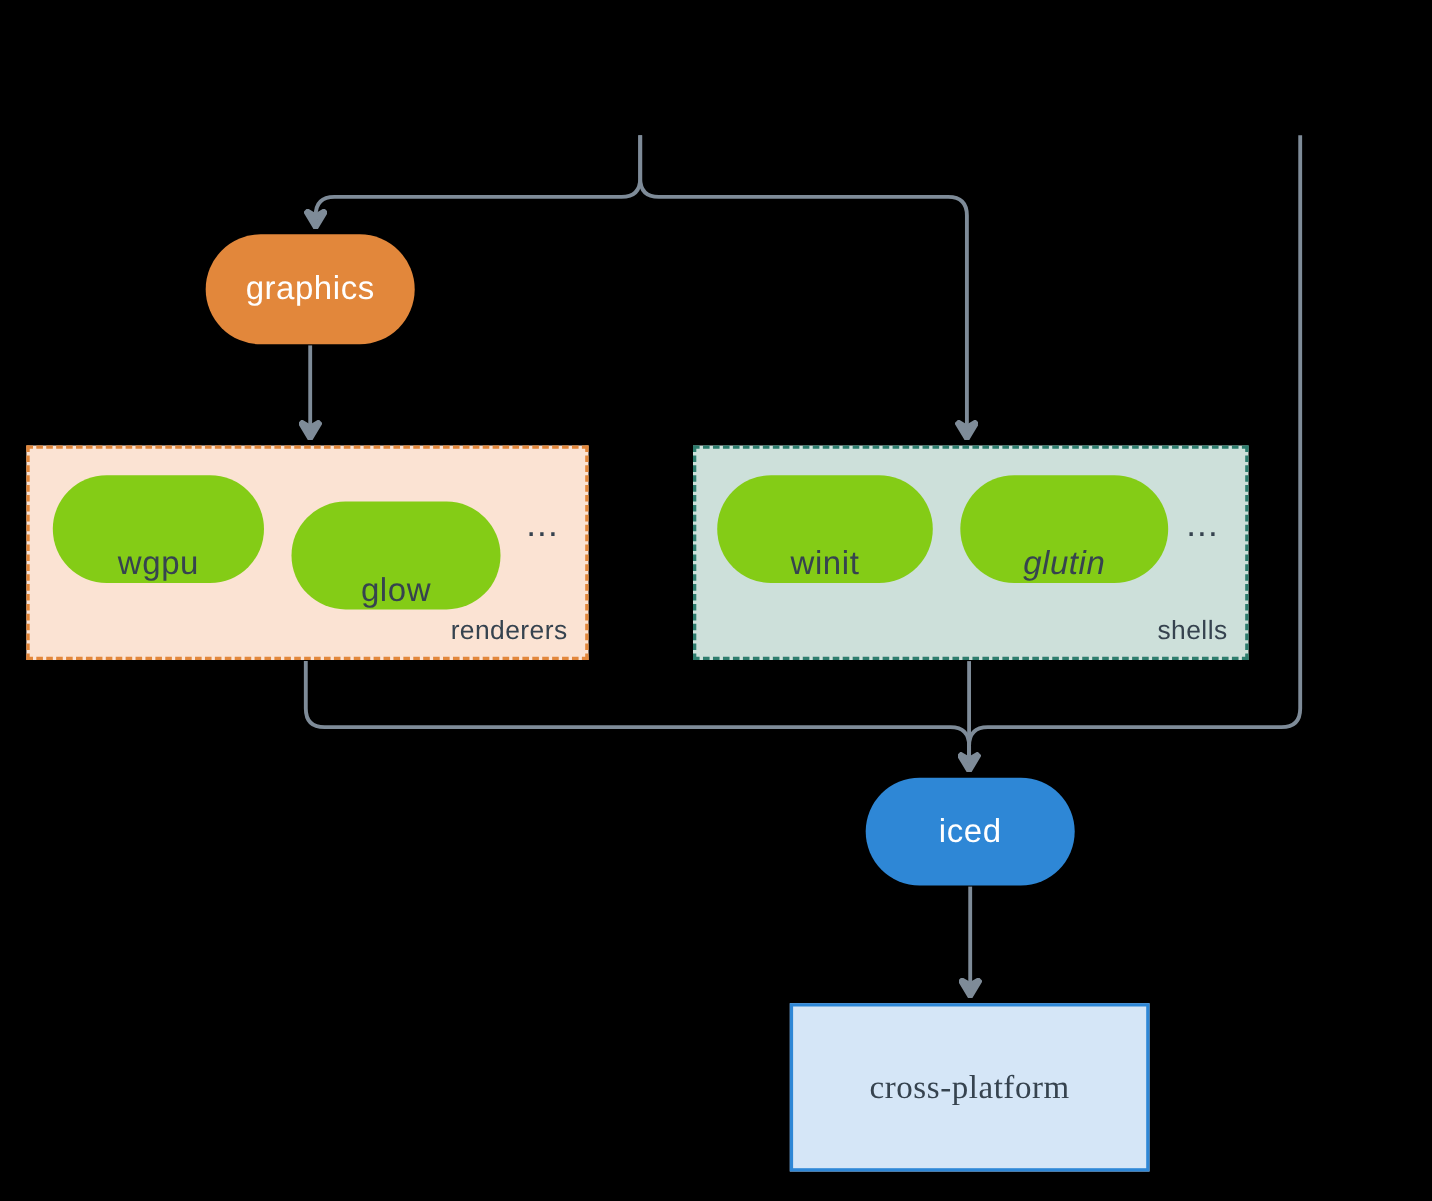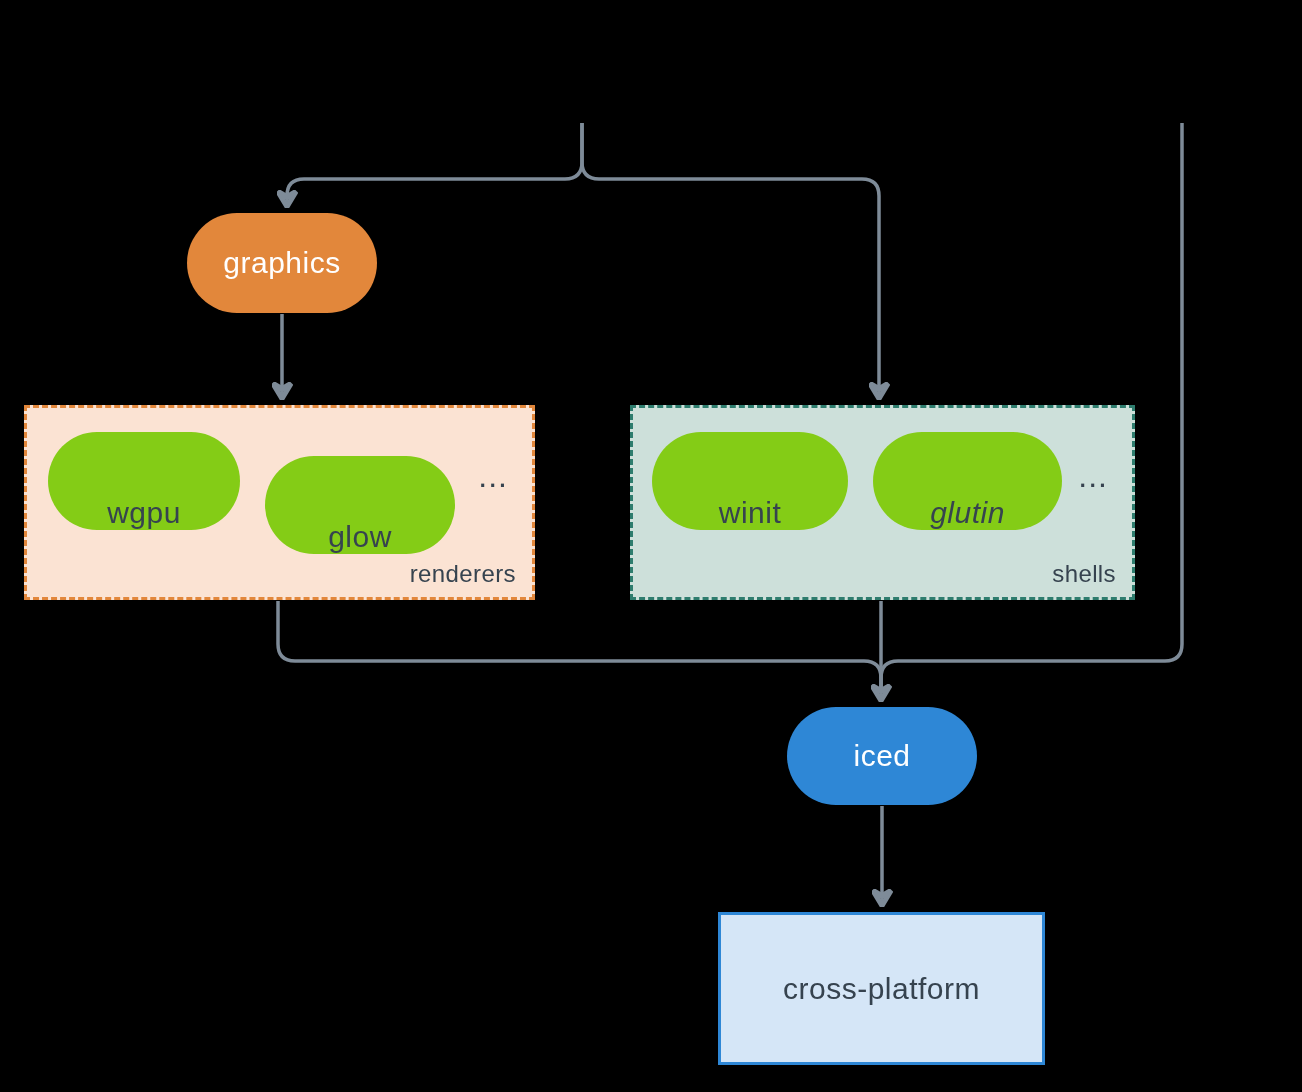--- a/index.html
+++ b/index.html
@@ -35,21 +35,21 @@
     position:absolute; color:var(--dark-text,#36434F); font-size:32px; letter-spacing:1px;
   }
   .group-label {
     position:absolute; right:16px; bottom:9px; font-size:24px;
     color:var(--dark-text,#36434F); letter-spacing:0.4px;
   }
   .app-box {
     position:absolute; box-sizing:border-box;
     background:var(--app-bg,#D5E6F7); border:3px solid var(--blue,#2E87D6);
     display:flex; flex-direction:column; align-items:center; justify-content:center;
-    color:var(--dark-text,#36434F); font-size:30px; line-height:47px; letter-spacing:0.5px;
+    color:var(--dark-text,#36434F); font-size:30px; line-height:47px; letter-spacing:0.5px;font-family:Liberation Serif, serif;
   }
 </style>
 </head>
 <body>
 
 <div class="stage">
 
   <svg class="edges" viewBox="0 0 1302 1092">
     <defs>
       <marker id="arrow" viewBox="0 0 12 14" refX="10" refY="7" markerWidth="18" markerHeight="21" markerUnits="userSpaceOnUse" orient="auto">

